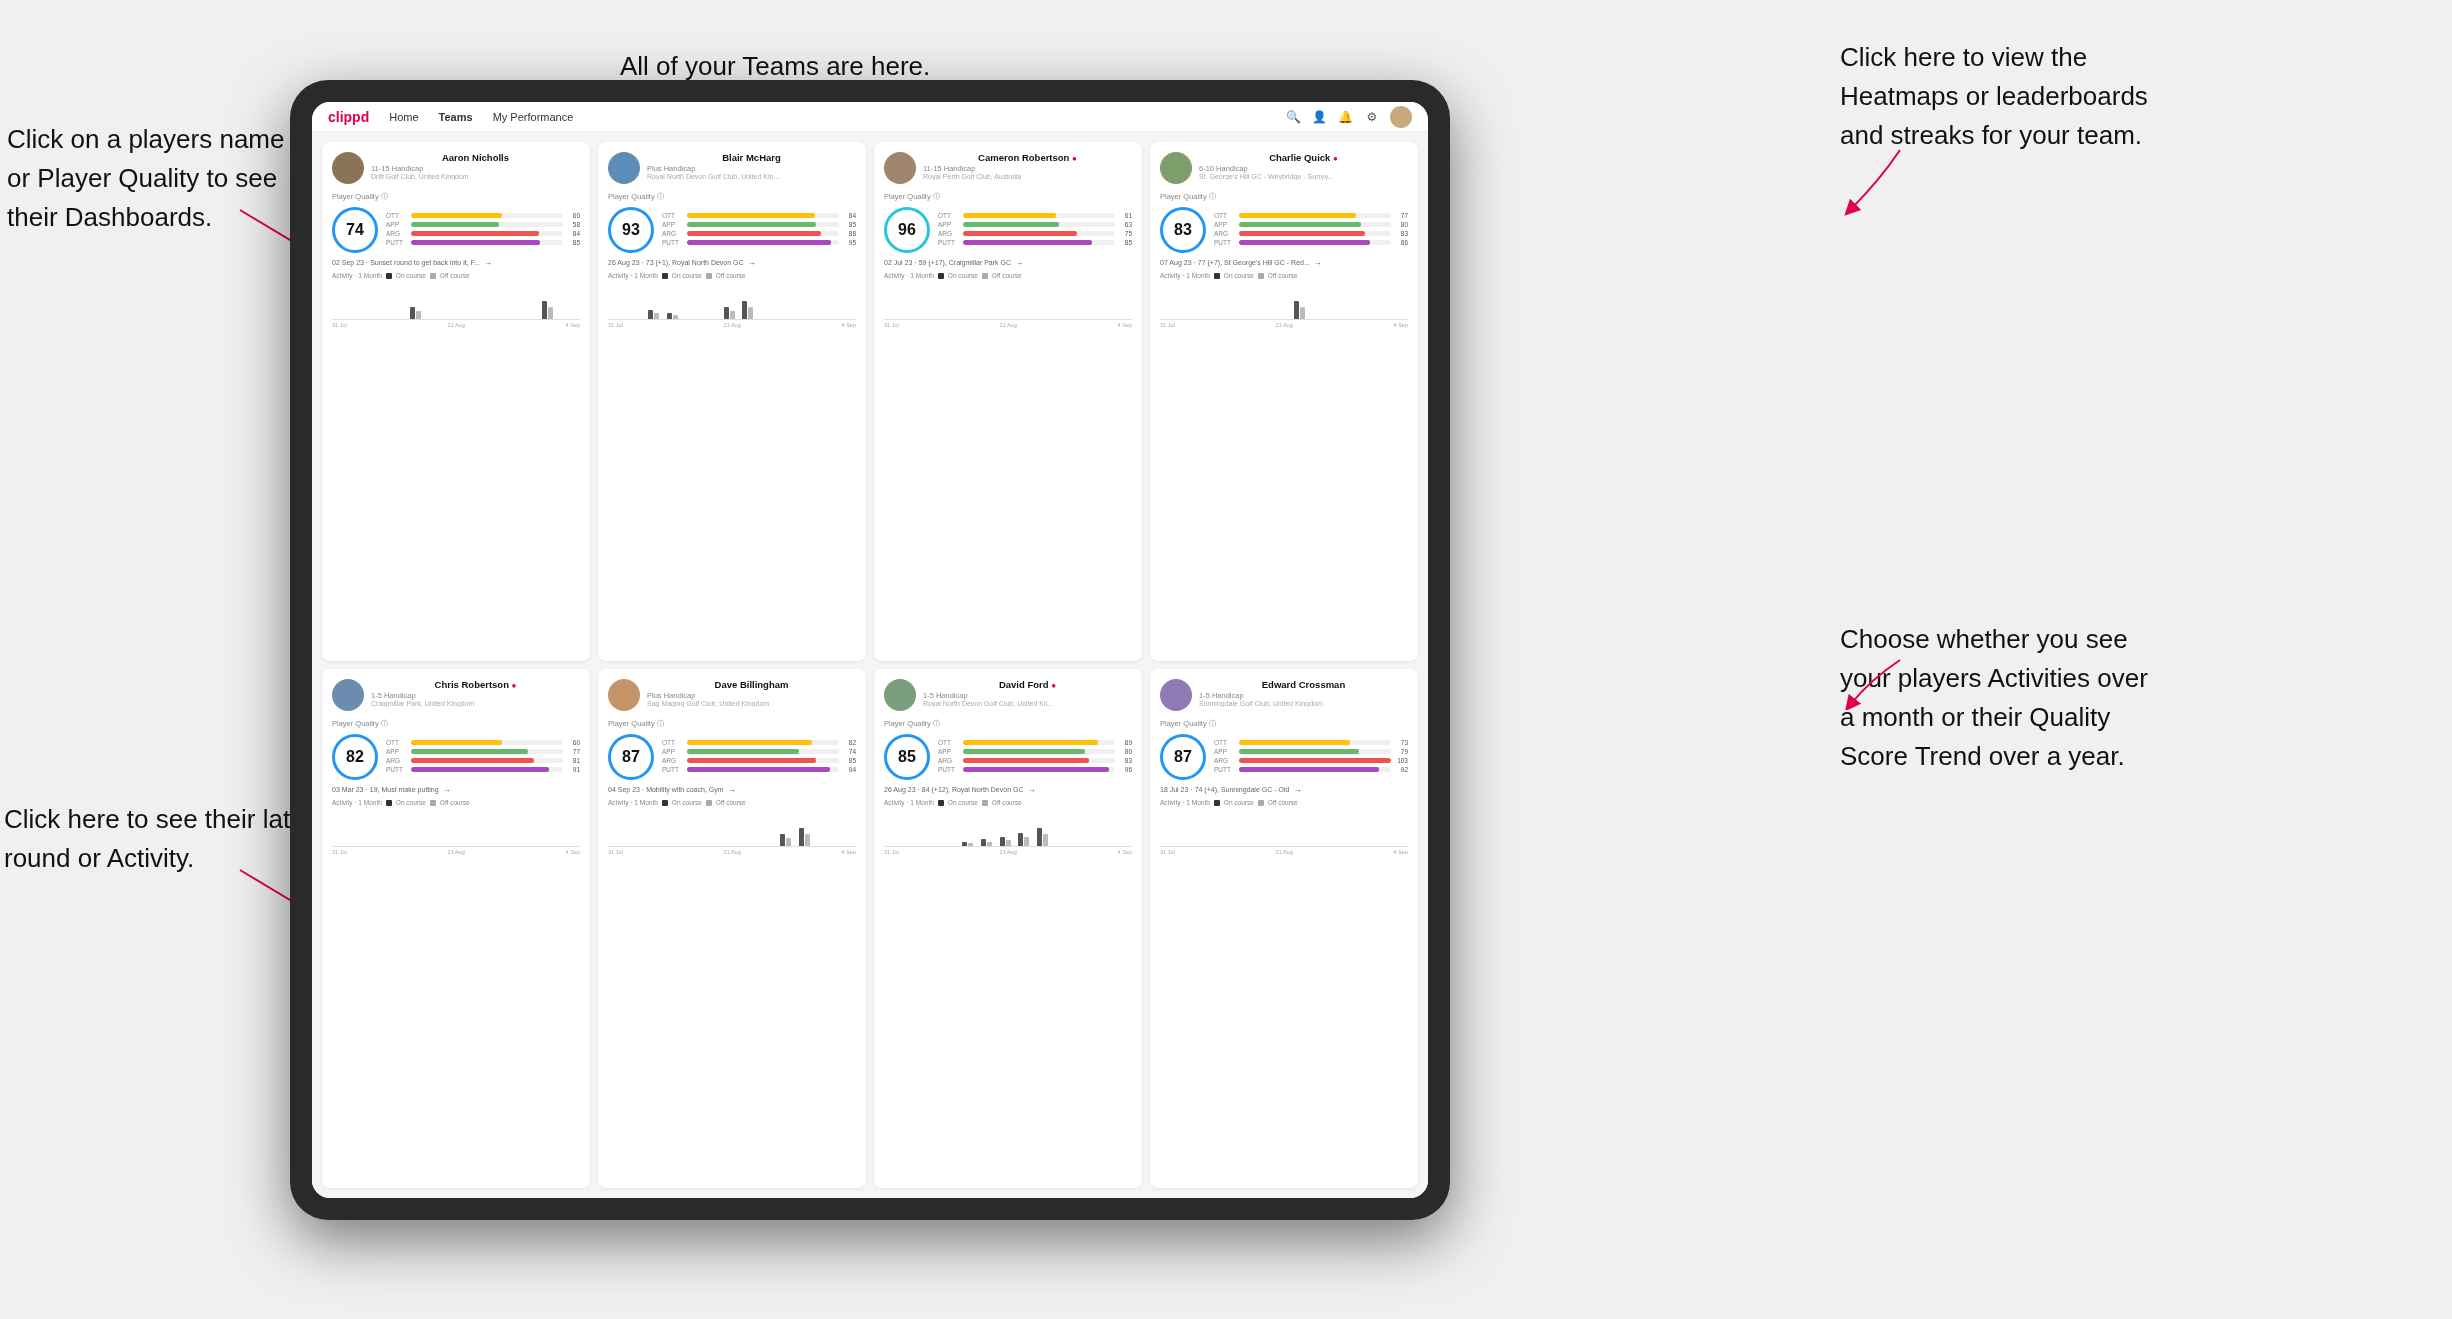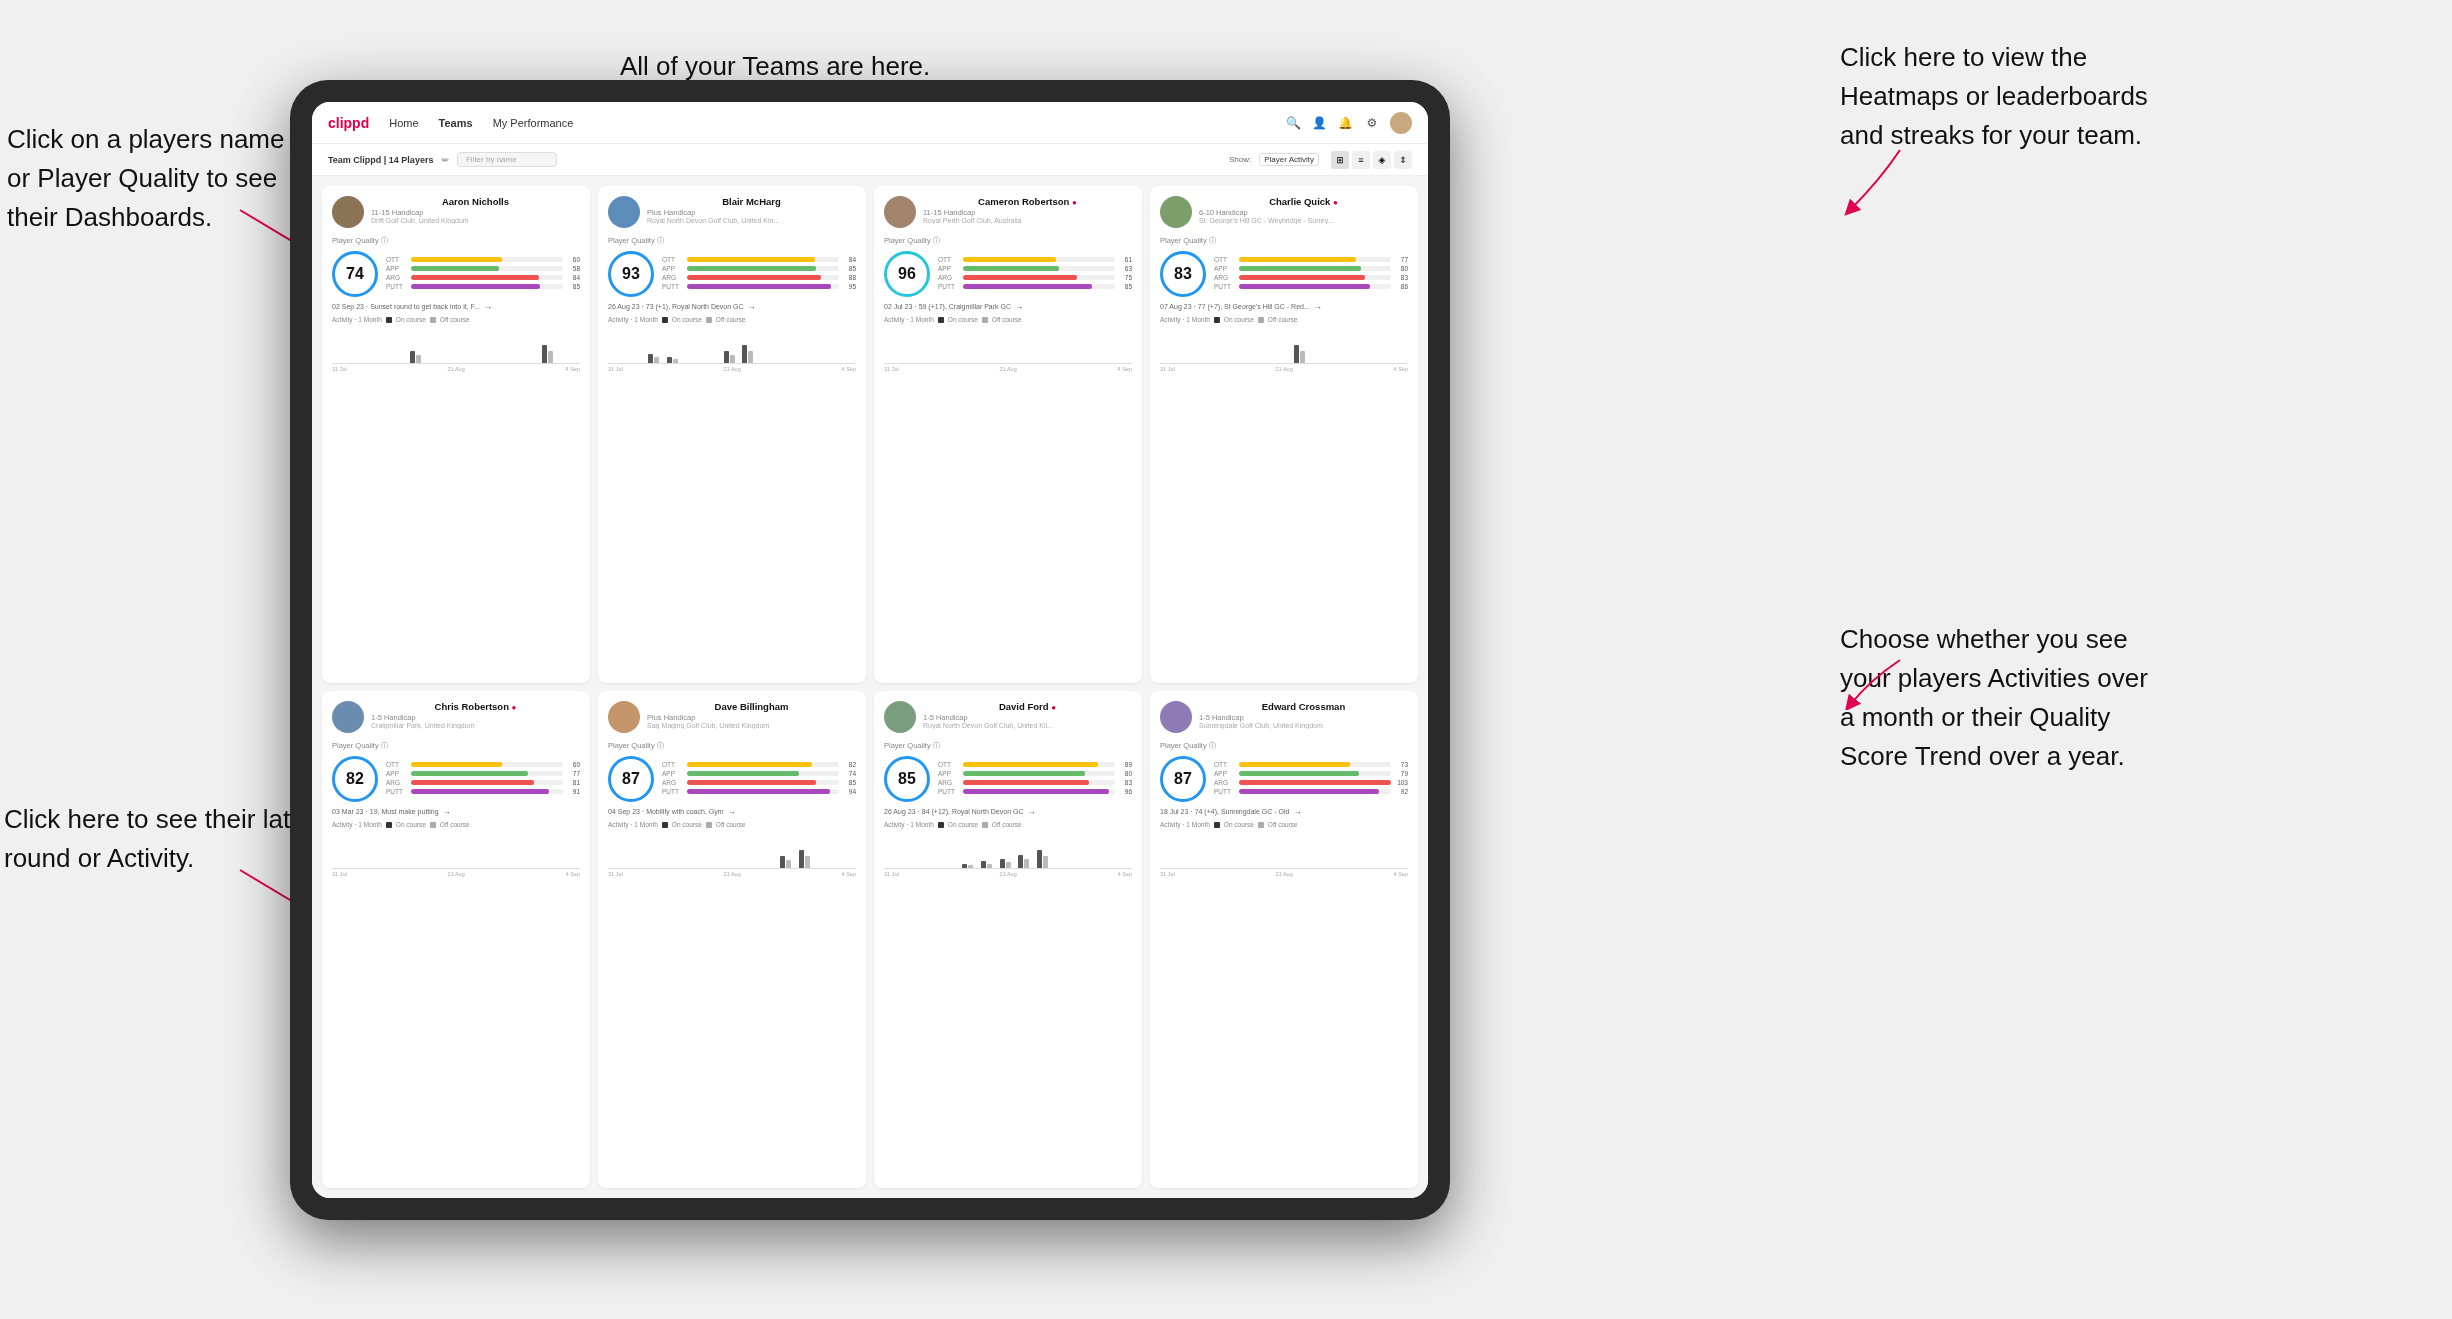--- a/index.html
+++ b/index.html
@@ -41,21 +41,21 @@
       overflow: hidden;
       display: flex;
       flex-direction: column;
     }
 
     
     .nav-bar {
       background: #fff;
       border-bottom: 1px solid #eee;
       padding: 0 16px;
-      height: 42px;
+      height: 30px;
       display: flex;
       align-items: center;
       gap: 20px;
       flex-shrink: 0;
     }
     .nav-logo {
       color: #e0004d;
       font-weight: 700;
       font-size: 14px;
     }
@@ -417,33 +417,20 @@
       <div class="nav-icons">
         <div class="nav-icon">🔍</div>
         <div class="nav-icon">👤</div>
         <div class="nav-icon">🔔</div>
         <div class="nav-icon">⚙</div>
         <div class="avatar-circle"></div>
       </div>
     </div>
 
 
-    <div class="team-bar">
-      <span class="team-label">Team Clippd | 14 Players</span>
-      <span class="edit-icon">✏</span>
-      <div class="search-box">Filter by name</div>
-      <span class="show-label">Show:</span>
-      <div class="show-select">Player Activity</div>
-      <div class="view-icons">
-        <div class="view-icon-btn active">⊞</div>
-        <div class="view-icon-btn">≡</div>
-        <div class="view-icon-btn">◈</div>
-        <div class="view-icon-btn">⇕</div>
-      </div>
-    </div>
 
     <div class="player-grid" id="player-grid">
     <div class="player-card">
     <div class="card-header">
       <div class="player-avatar" style="background:#8B7355"></div>
       <div class="player-info">
         <div class="player-name">Aaron Nicholls </div>
         <div class="player-hcp">11-15 Handicap</div>
         <div class="player-club">Drift Golf Club, United Kingdom</div>
       </div>

